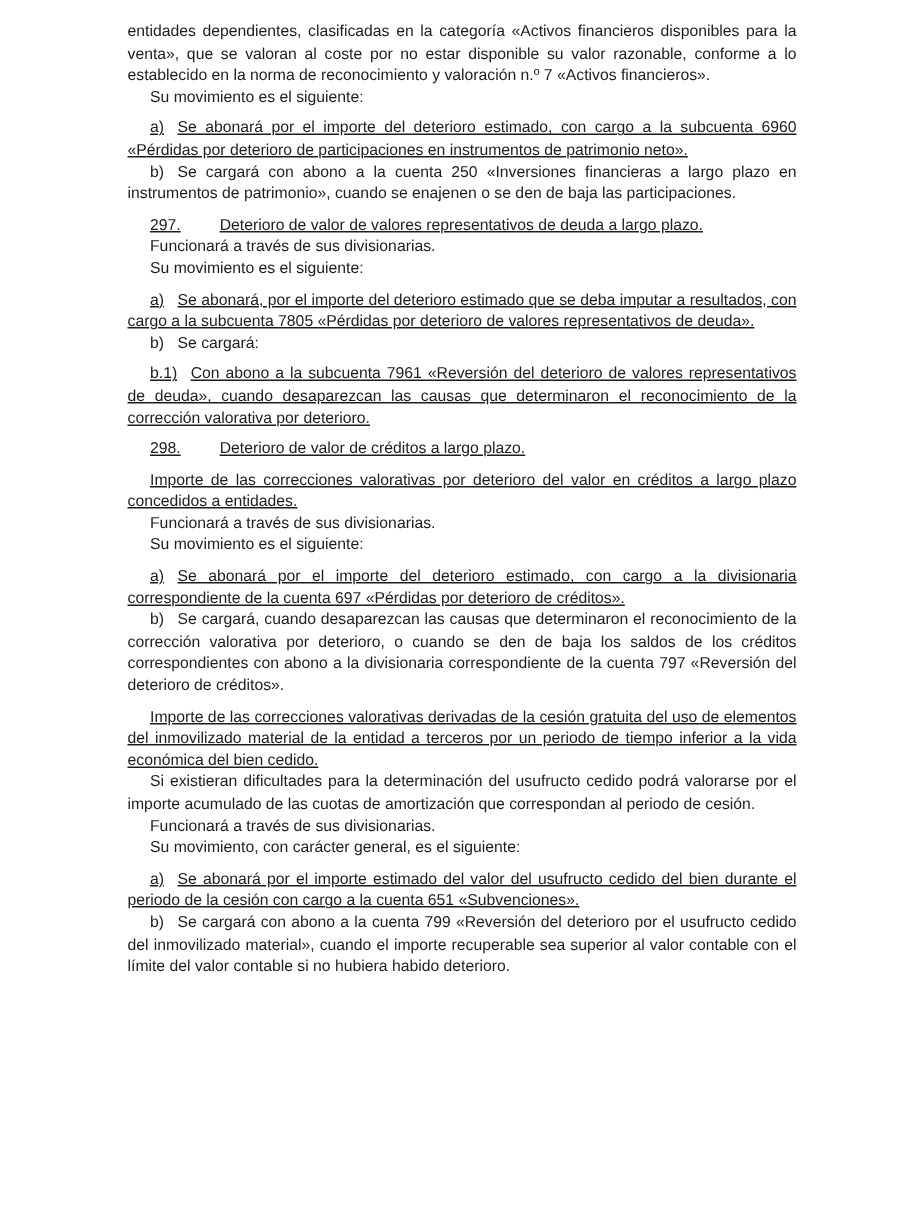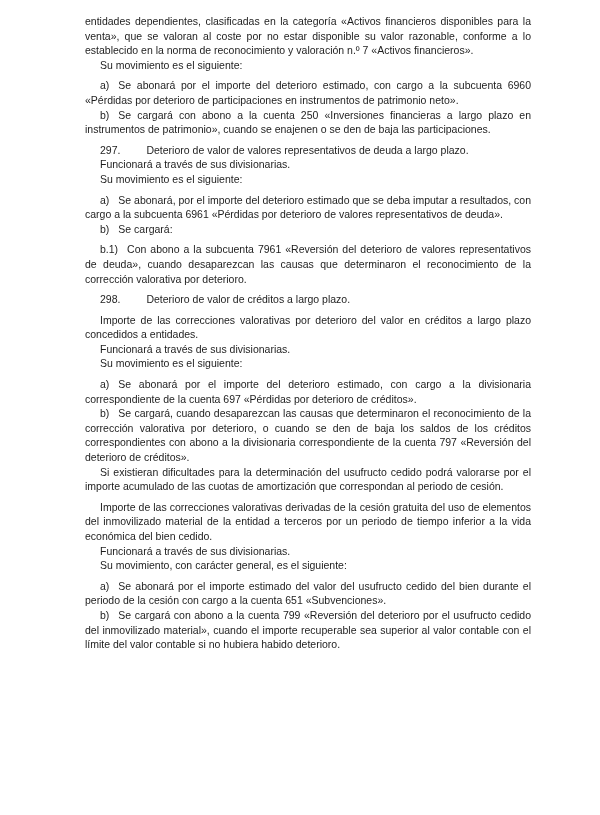--- a/index.html
+++ b/index.html
@@ -21,21 +21,21 @@
     color: #1d1d1d;
     -webkit-font-smoothing: antialiased;
   }
   p.para, p.heading {
     margin: 0;
     text-indent: 15px;
   }
   p.para { text-align: justify; }
   p.heading { text-align: left; }
   p.noindent { text-indent: 0; }
-  p.gap { margin-top: 6px; }
+  p.gap { margin-top: 6px; text-decoration: underline; }
   .marker { margin-right: 9px; white-space: nowrap; }
   .heading .marker { margin-right: 26px; }
   .marker:empty { display: none; margin: 0; }
 </style>
 </head>
 <body>
 
 <div class="page">
 
   <p class="para noindent"><span>entidades dependientes, clasificadas en la categoría «Activos financieros disponibles para la venta», que se valoran al coste por no estar disponible su valor razonable, conforme a lo establecido en la norma de reconocimiento y valoración n.º 7 «Activos financieros».</span></p>
@@ -46,43 +46,43 @@
 
   <p class="para"><span class="marker">b)</span><span>Se cargará con abono a la cuenta 250 «Inversiones financieras a largo plazo en instrumentos de patrimonio», cuando se enajenen o se den de baja las participaciones.</span></p>
 
   <p class="heading gap"><span class="marker">297.</span><span>Deterioro de valor de valores representativos de deuda a largo plazo.</span></p>
 
 
   <p class="para"><span>Funcionará a través de sus divisionarias.</span></p>
 
   <p class="para"><span>Su movimiento es el siguiente:</span></p>
 
-  <p class="para gap"><span class="marker">a)</span><span>Se abonará, por el importe del deterioro estimado que se deba imputar a resultados, con cargo a la subcuenta 6961 «Pérdidas por deterioro de valores representativos de deuda».</span></p>
+  <p class="para gap"><span class="marker">a)</span><span>Se abonará, por el importe del deterioro estimado que se deba imputar a resultados, con cargo a la subcuenta 7805 «Pérdidas por deterioro de valores representativos de deuda».</span></p>
 
   <p class="para"><span class="marker">b)</span><span>Se cargará:</span></p>
 
   <p class="para gap"><span class="marker">b.1)</span><span>Con abono a la subcuenta 7961 «Reversión del deterioro de valores representativos de deuda», cuando desaparezcan las causas que determinaron el reconocimiento de la corrección valorativa por deterioro.</span></p>
 
 
   <p class="heading gap"><span class="marker">298.</span><span>Deterioro de valor de créditos a largo plazo.</span></p>
 
   <p class="para gap"><span>Importe de las correcciones valorativas por deterioro del valor en créditos a largo plazo concedidos a entidades.</span></p>
 
   <p class="para"><span>Funcionará a través de sus divisionarias.</span></p>
 
   <p class="para"><span>Su movimiento es el siguiente:</span></p>
 
   <p class="para gap"><span class="marker">a)</span><span>Se abonará por el importe del deterioro estimado, con cargo a la divisionaria correspondiente de la cuenta 697 «Pérdidas por deterioro de créditos».</span></p>
 
   <p class="para"><span class="marker">b)</span><span>Se cargará, cuando desaparezcan las causas que determinaron el reconocimiento de la corrección valorativa por deterioro, o cuando se den de baja los saldos de los créditos correspondientes con abono a la divisionaria correspondiente de la cuenta 797 «Reversión del deterioro de créditos».</span></p>
 
 
+  <p class="para gap"><span>Importe de las correcciones valorativas derivadas de la cesión gratuita del uso de elementos del inmovilizado material de la entidad a terceros por un periodo de tiempo inferior a la vida económica del bien cedido.</span></p>
+
   <p class="para"><span>Si existieran dificultades para la determinación del usufructo cedido podrá valorarse por el importe acumulado de las cuotas de amortización que correspondan al periodo de cesión.</span></p>
-
-  <p class="para gap"><span>Importe de las correcciones valorativas derivadas de la cesión gratuita del uso de elementos del inmovilizado material de la entidad a terceros por un periodo de tiempo inferior a la vida económica del bien cedido.</span></p>
 
   <p class="para"><span>Funcionará a través de sus divisionarias.</span></p>
 
   <p class="para"><span>Su movimiento, con carácter general, es el siguiente:</span></p>
 
   <p class="para gap"><span class="marker">a)</span><span>Se abonará por el importe estimado del valor del usufructo cedido del bien durante el periodo de la cesión con cargo a la cuenta 651 «Subvenciones».</span></p>
 
   <p class="para"><span class="marker">b)</span><span>Se cargará con abono a la cuenta 799 «Reversión del deterioro por el usufructo cedido del inmovilizado material», cuando el importe recuperable sea superior al valor contable con el límite del valor contable si no hubiera habido deterioro.</span></p>
 
 </div>

